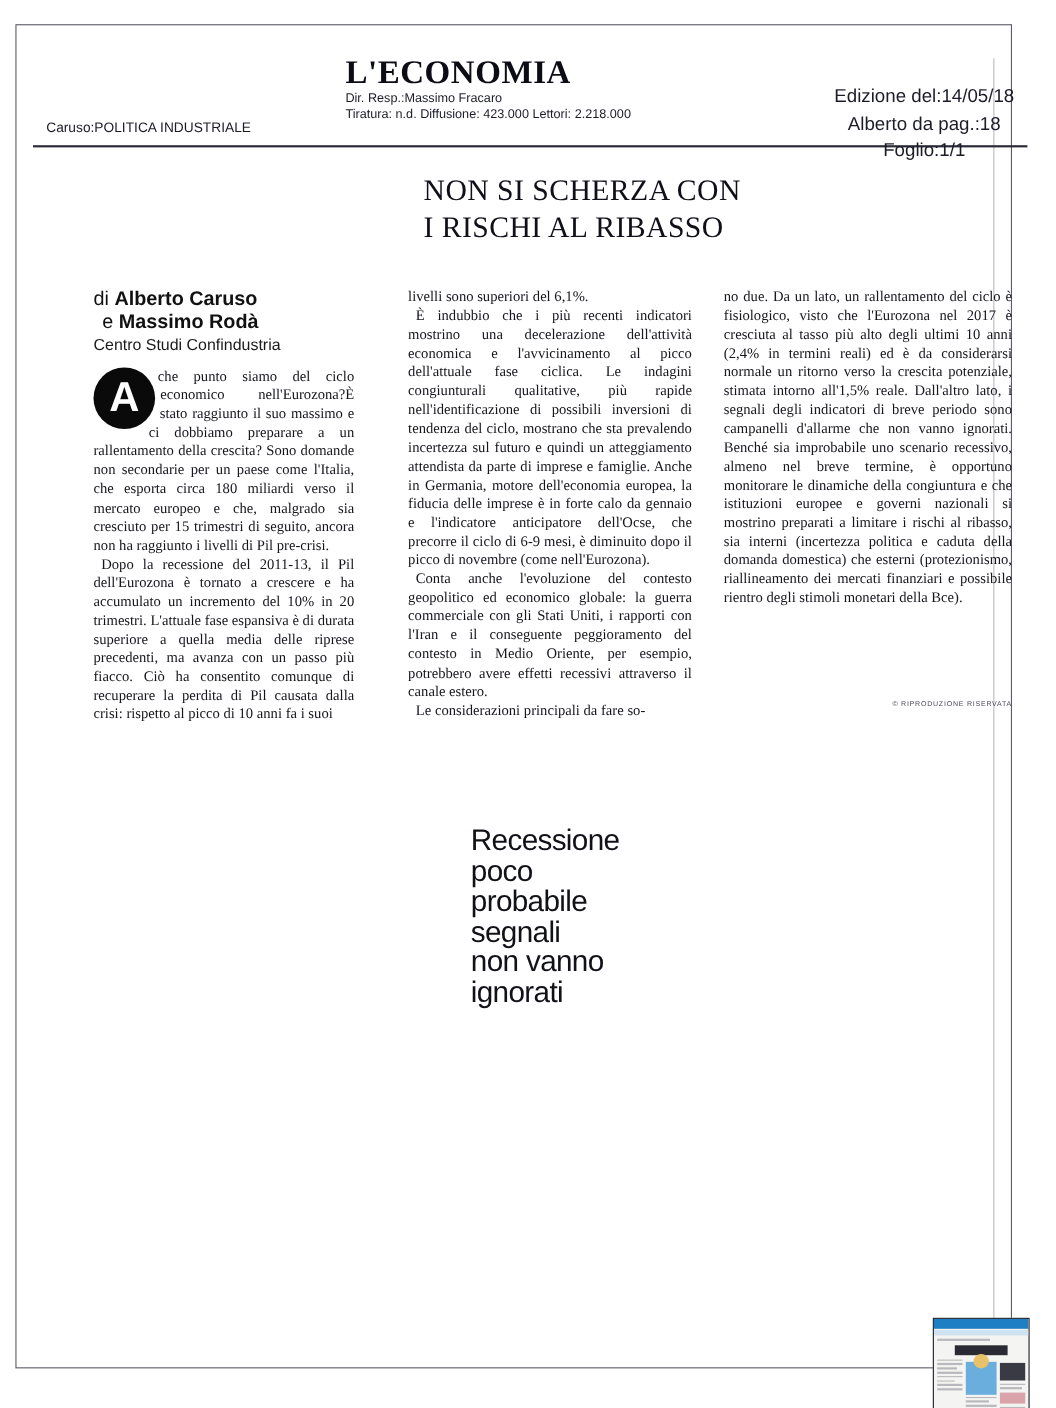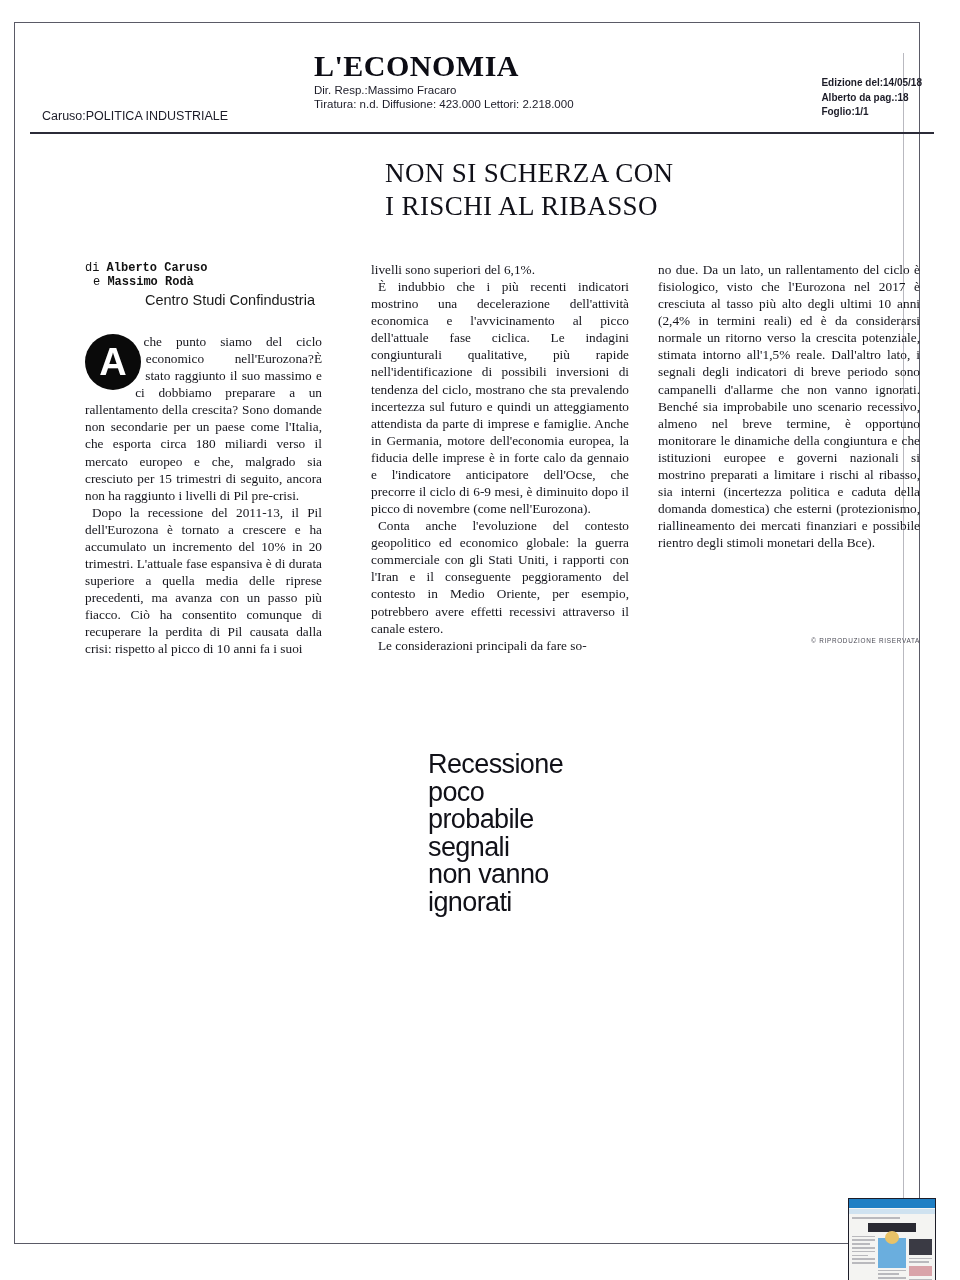--- a/index.html
+++ b/index.html
@@ -101,25 +101,24 @@
     font-size: 11.5px;
     color: #1c1c28;
     margin-top: 2px;
     white-space: nowrap;
   }
 
   .issue-block {
     position: absolute;
     right: 12px;
     top: 30px;
-    text-align: left;
-    font-size: 10px;
+    text-align: center;
+    font-size: 17px;
     line-height: 1.45;
     color: #1c1c28;
-    font-weight: bold;
   }
 
   
   .article {
     position: absolute;
     left: 15px;
     top: 112px;
     width: 904px;
     height: 1132px;
   }
@@ -136,33 +135,31 @@
     color: #101018;
   }
 
   .byline {
     position: absolute;
     left: 55px;
     top: 126px;
     width: 230px;
   }
   .byline-line1, .byline-line2 {
-    font-size: 12px;
+    font-size: 18px;
     line-height: 1.18;
     color: #111;
-    font-family: Liberation Mono, monospace;
   }
   .byline-line1 .di { font-weight: normal; }
   .byline-line1 .nm, .byline-line2 .nm { font-weight: bold; }
   .byline-line2 { padding-left: 8px; }
   .byline-org {
     font-size: 14.5px;
     color: #1a1a1a;
     margin-top: 3px;
-    text-align: right;
   }
 
   
   .col {
     position: absolute;
     font-family: "Liberation Serif", serif;
     font-size: 13.3px;
     line-height: 1.285;
     text-align: justify;
     color: #15151c;

